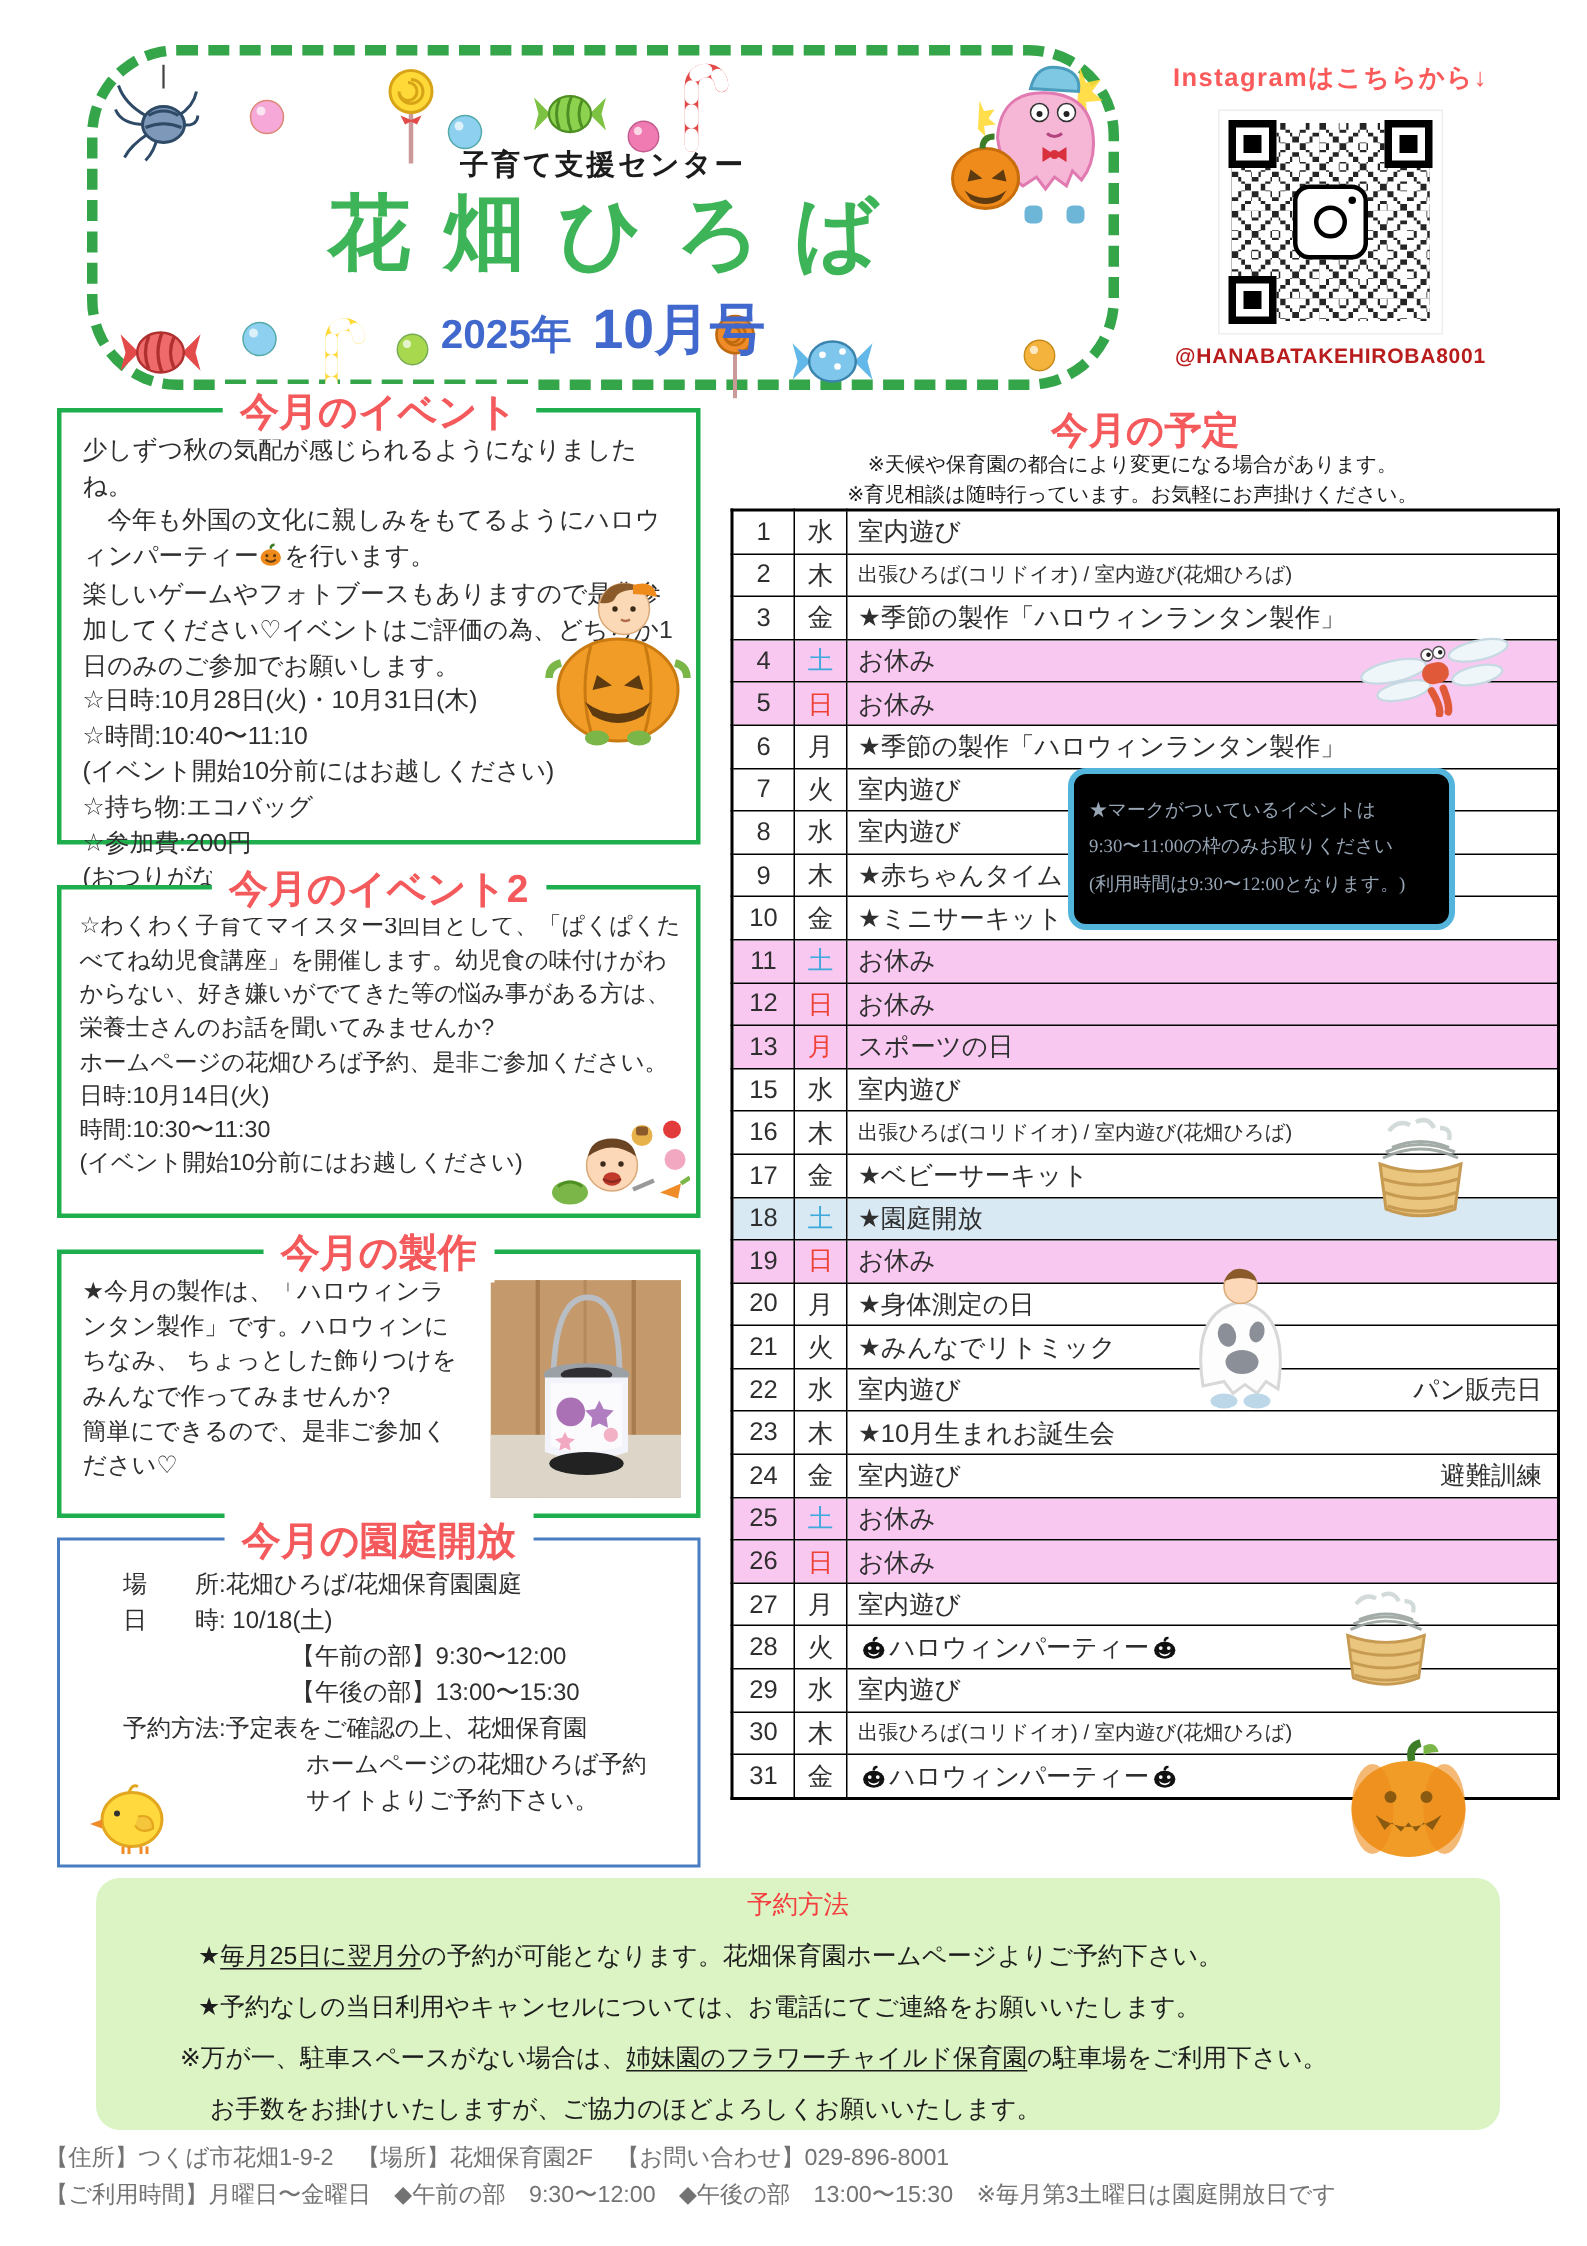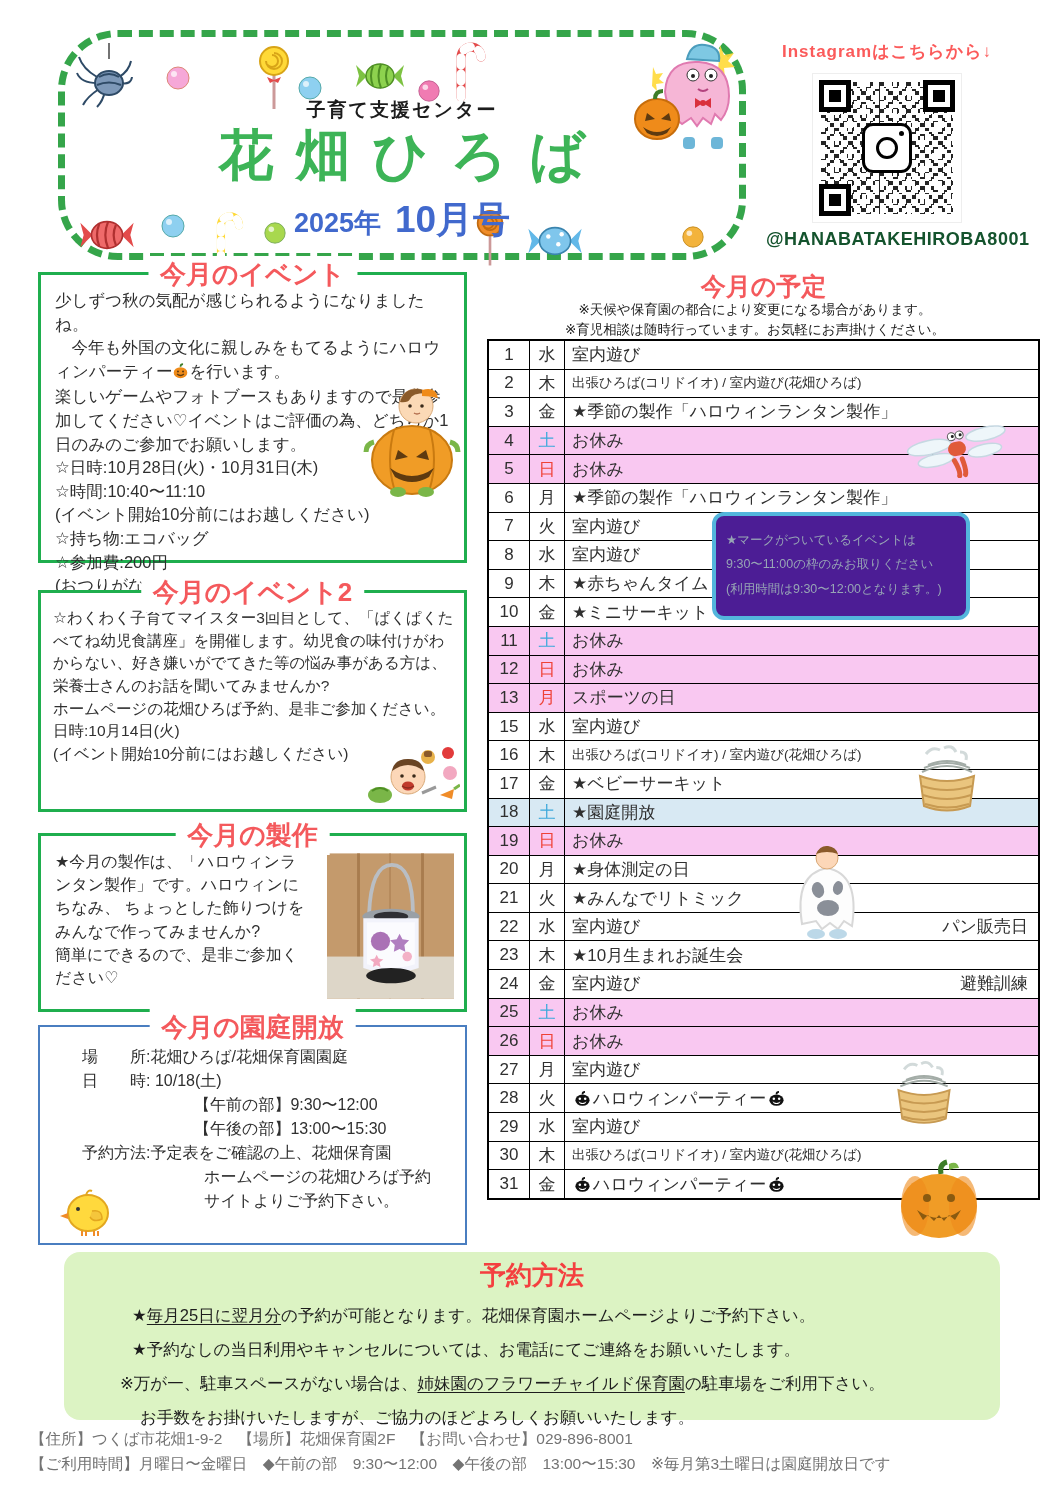--- a/index.html
+++ b/index.html
@@ -26,21 +26,21 @@
      background:repeating-conic-gradient(#000 0% 25%,#fff 0% 50%),repeating-conic-gradient(#000 0% 25%,#fff 0% 50%);
      background-size:9px 9px,13px 13px;background-blend-mode:screen;opacity:.85;}
   .finder{position:absolute;width:22px;height:22px;border:5px solid #000;background:#fff;}
   .finder::after{content:"";position:absolute;left:5px;top:5px;width:12px;height:12px;background:#000;}
   .f-tl{left:6px;top:6px;} .f-tr{right:6px;top:6px;} .f-bl{left:6px;bottom:6px;}
   .qr-logo{position:absolute;left:50%;top:50%;width:44px;height:44px;margin:-25px 0 0 -25px;
      background:#fff;border:3px solid #000;border-radius:11px;}
   .qr-logo::before{content:"";position:absolute;left:11px;top:11px;width:16px;height:16px;
      border:3px solid #000;border-radius:50%;}
   .qr-logo::after{content:"";position:absolute;right:5px;top:5px;width:5px;height:5px;border-radius:50%;background:#000;}
-  .insta-handle{font-size:18px;font-weight:bold;color:#14532d;letter-spacing:.5px;}
+  .insta-handle{font-size:14px;font-weight:bold;color:#b91c1c;letter-spacing:.5px;}
 
   
   .sec-box{position:absolute;left:38px;width:429px;background:#fff;box-sizing:border-box;
      border:3px solid #1fae4e;}
   .sec-title{position:absolute;top:-19px;left:50%;transform:translateX(-50%);
      background:#fff;padding:0 12px;font-size:26px;font-weight:bold;color:#f4595c;white-space:nowrap;}
   #box-event1{top:272px;height:291px;padding:14px 12px 8px 14px;font-size:16.5px;line-height:1.43;}
   #box-event2{top:590px;height:222px;padding:14px 10px 8px 12px;font-size:15.5px;line-height:1.46;}
   #box-craft{top:833px;height:179px;padding:14px 10px 8px 14px;font-size:16px;line-height:1.45;}
   #box-garden{top:1025px;height:220px;border:2.5px solid #4a7ec0;padding:18px 10px 8px 14px;
@@ -67,29 +67,29 @@
   .c-date{width:40px;text-align:center;font-size:16px;}
   .c-day{width:34px;text-align:center;font-size:16px;}
   .c-act{padding:0 0 0 7px !important;}
   .c-act.small{font-size:13.5px !important;margin-top:20px;}
   .bg-pink td{background:#f9c8f1;}
   .bg-blue td{background:#d8e9f3;}
   .day-blue{color:#3fa9db;}
   .day-red{color:#ef4136;}
   .right-note{float:right;margin-right:10px;text-align:center;}
   .callout{position:absolute;left:712px;top:512px;width:258px;height:108px;z-index:6;
-     background:#4c1d95;border:4px solid #53b5dc;border-radius:12px;box-sizing:border-box;
-     padding:12px 10px;font-size:12.5px;line-height:1.95;color:#97a5b5;}
+     background:#000000;border:4px solid #53b5dc;border-radius:12px;box-sizing:border-box;
+     padding:12px 10px;font-size:12.5px;line-height:1.95;color:#97a5b5;font-family:Liberation Serif, serif;}
   .callout div{white-space:nowrap;}
   .tbl-deco{position:absolute;z-index:5;}
 
   
   .res-panel{position:absolute;left:64px;top:1252px;width:936px;height:168px;
      background:#dcf3c3;border-radius:16px;box-sizing:border-box;padding:4px 20px 0 20px;}
-  .res-title{text-align:center;font-size:26px;font-weight:bold;color:#f43f3f;margin:2px 0 8px 0;}
+  .res-title{text-align:center;font-size:17px;font-weight:normal;color:#f43f3f;margin:2px 0 8px 0;}
   .res-item{font-size:16.5px;color:#1d1d1d;margin:12px 0;padding-left:48px;}
   .res-item.tight{margin-top:2px;padding-left:56px;}
   .res-item.note{padding-left:36px;}
   .u{text-decoration:underline;text-underline-offset:3px;}
 
   
   .footer{position:absolute;left:30px;top:1426px;width:1010px;font-size:15.5px;color:#737373;line-height:1.62;}
 </style>
 </head>
 <body>
@@ -248,20 +248,21 @@
       <path d="M14 62 q-8 2 -8 10" stroke="#7ab648" stroke-width="5" fill="none"></path>
       <path d="M90 62 q8 2 8 10" stroke="#7ab648" stroke-width="5" fill="none"></path>
     </svg>
   </div>
 
   <div class="sec-box" id="box-event2">
     <div class="sec-title">今月のイベント2</div>
     <p>☆わくわく子育てマイスター3回目として、「ぱくぱくたべてね幼児食講座」を開催します。幼児食の味付けがわからない、好き嫌いがでてきた等の悩み事がある方は、栄養士さんのお話を聞いてみませんか?</p>
     <p>ホームページの花畑ひろば予約、是非ご参加ください。</p>
     <p>日時:10月14日(火)</p>
+    <p>時間:10:30〜11:30</p>
     <p>(イベント開始10分前にはお越しください)</p>
     <svg style="position:absolute;right:4px;bottom:4px;" width="96" height="62" viewBox="0 0 96 62">
       <circle cx="64" cy="14" r="7" fill="#e8b24a"></circle>
         <rect x="60" y="8" width="8" height="6" fill="#8a5a2a" rx="2"></rect>
       <circle cx="84" cy="10" r="6" fill="#e23b3b"></circle>
       <circle cx="86" cy="30" r="7" fill="#f2a8c0"></circle>
       <path d="M90 46 l-14 6 l12 4 z" fill="#f08c28"></path>
         <path d="M90 46 l6 -4" stroke="#7ab648" stroke-width="3"></path>
       <ellipse cx="16" cy="52" rx="12" ry="8" fill="#7ab648"></ellipse>
         <path d="M8 48 q8 -6 16 0" stroke="#4e8f24" stroke-width="2" fill="none"></path>

